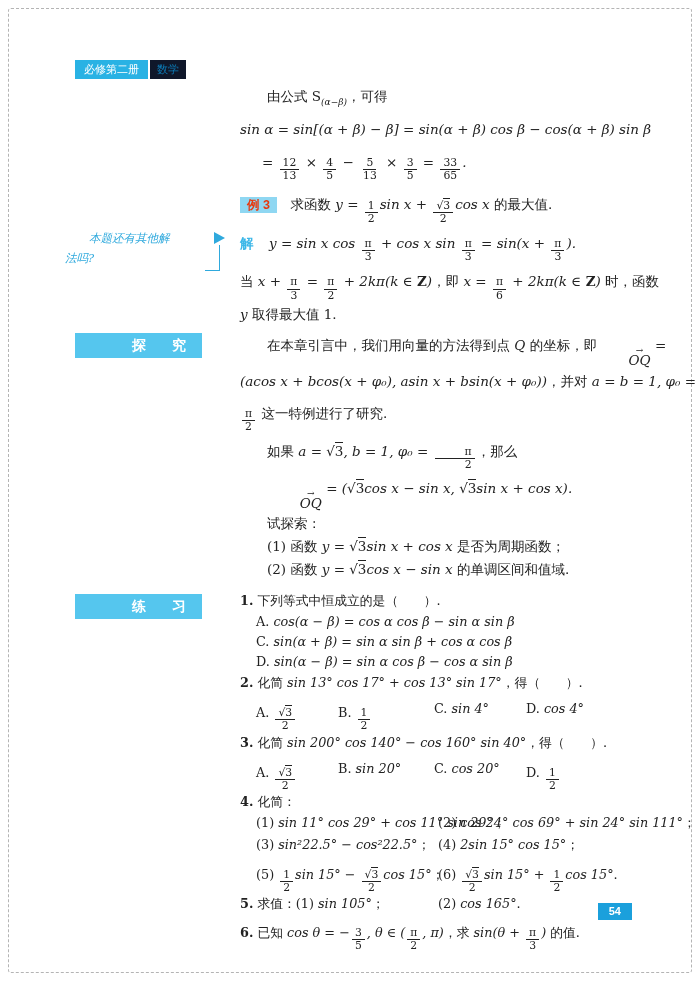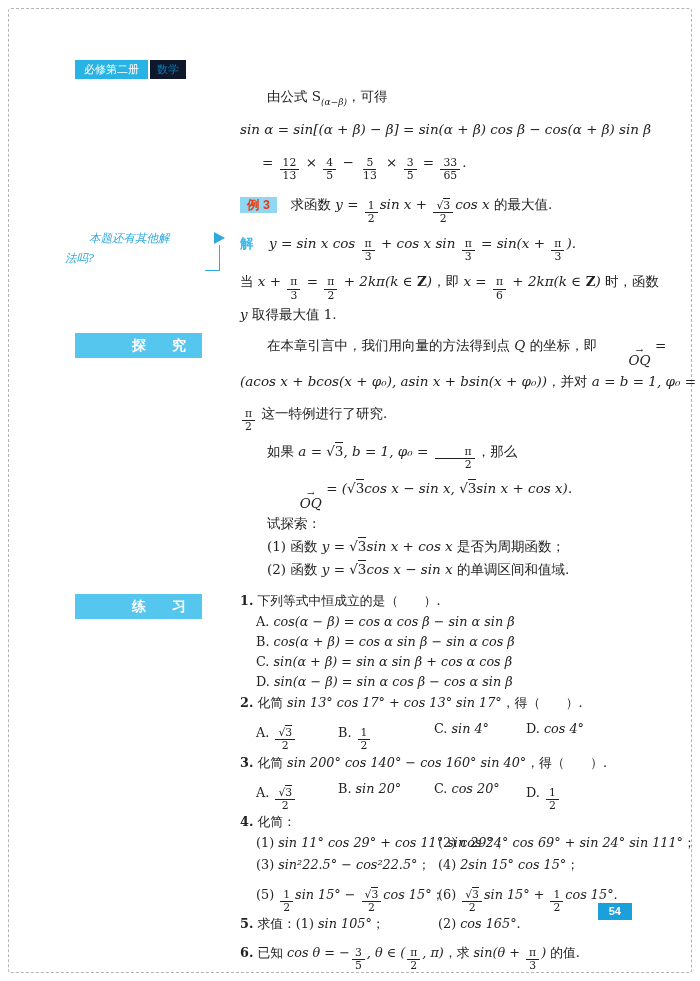--- a/index.html
+++ b/index.html
@@ -161,21 +161,20 @@
           <div class="line l23 ind"><span class="rm">(1) 函数 </span><span class="mt">y = </span><span class="sqrt"><span>√</span><span class="rad">3</span></span><span class="mt">sin x + cos x</span><span class="rm"> 是否为周期函数；</span></div>
           <div class="line l23 ind"><span class="rm">(2) 函数 </span><span class="mt">y = </span><span class="sqrt"><span>√</span><span class="rad">3</span></span><span class="mt">cos x − sin x</span><span class="rm"> 的单调区间和值域.</span></div>
         </div>
     </div>
 
     <div class="block blockD">
       <div class="secbadge" style="top:4px;">练　习</div>
       <div>
           <div class="line l22"><span class="bd">1.</span><span class="rm"> 下列等式中恒成立的是（　　）.</span></div>
           <div class="line l20 opt"><span class="rm">A. </span><span class="mt">cos(α − β) = cos α cos β − sin α sin β</span></div>
-          <div class="line l20 opt"><span class="rm">B. </span><span class="mt">cos(α + β) = cos α sin β − sin α cos β</span></div>
           <div class="line l20 opt"><span class="rm">C. </span><span class="mt">sin(α + β) = sin α sin β + cos α cos β</span></div>
           <div class="line l20 opt"><span class="rm">D. </span><span class="mt">sin(α − β) = sin α cos β − cos α sin β</span></div>
           <div class="line l22"><span class="bd">2.</span><span class="rm"> 化简 </span><span class="mt">sin 13° cos 17° + cos 13° sin 17°</span><span class="rm">，得（　　）.</span></div>
           <div class="line l30 opt"><span class="pcol" style="width: 82px;"><span class="rm">A. </span><span class="frac">
                 <span class="num"><span>√</span><span class="rad">3</span></span>
                 <span class="den">2</span>
               </span></span><span class="pcol" style="width: 96px;"><span class="rm">B. </span><span class="frac">
                 <span class="num">1</span>
                 <span class="den">2</span>
               </span></span><span class="pcol" style="width: 92px;"><span class="rm">C. </span><span class="mt">sin 4°</span></span><span class="pcol"><span class="rm">D. </span><span class="mt">cos 4°</span></span></div>

